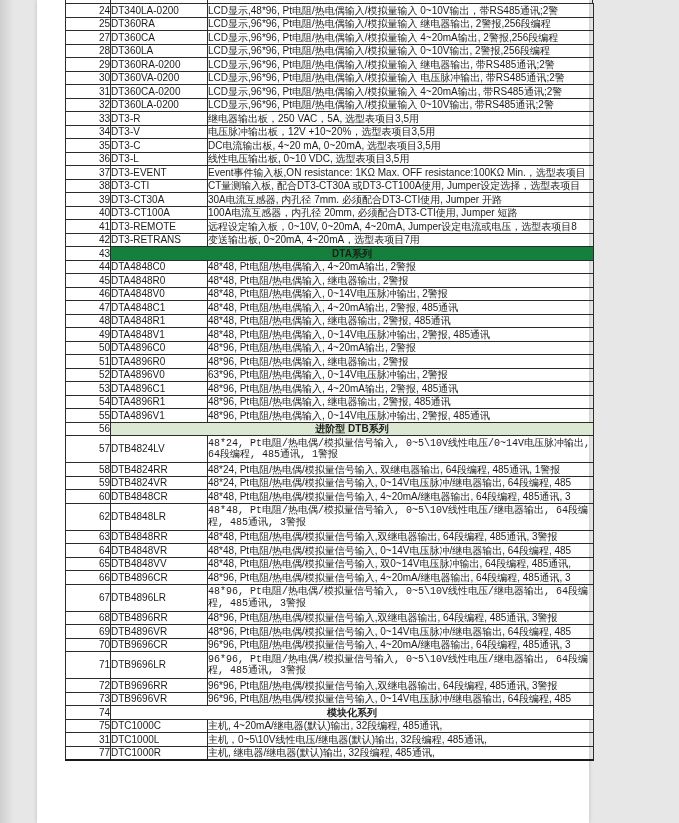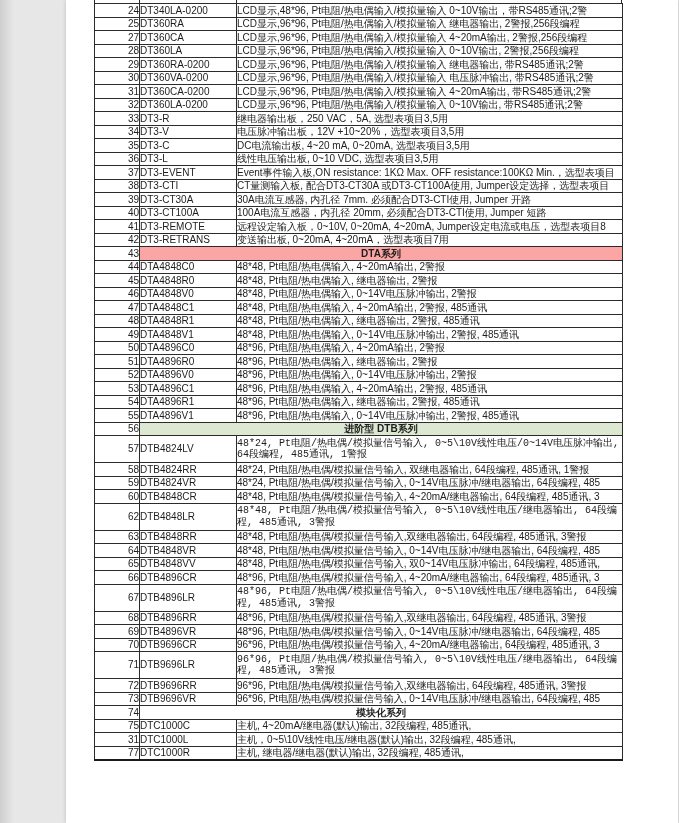--- a/index.html
+++ b/index.html
@@ -3,22 +3,22 @@
 <meta charset="utf-8">
 <style>
   html,body{margin:0;padding:0;}
   body{
     width:679px;height:823px;position:relative;overflow:hidden;
     background:#e7e7e7;
     font-family:"Liberation Sans","DejaVu Sans",sans-serif;
   }
   .edge-shade{position:absolute;left:0;top:0;width:14px;height:823px;
     background:linear-gradient(90deg,#cfcfcf,#e7e7e7);}
-  .paper{position:absolute;left:37px;top:0;width:612px;height:823px;
-    background:#ffffff;box-shadow:0 0 4px rgba(0,0,0,0.18);margin-left:29px;}
+  .paper{position:absolute;left:37px;top:0;width:552px;height:823px;
+    background:#ffffff;box-shadow:0 0 4px rgba(0,0,0,0.18);}
   .stub{position:absolute;top:0;height:3px;width:1px;background:#2b2b2b;}
   table.spec{
     position:absolute;left:28px;top:3px;          
     border-collapse:collapse;table-layout:fixed;
     width:528px;
     border:1px solid #2b2b2b;border-bottom:2px solid #1a1a1a;
     color:#1d1d1d;
   }
   table.spec td{
     border:1px solid #2b2b2b;
@@ -140,21 +140,21 @@
           <td class="model">DT3-REMOTE</td>
           <td class="desc">远程设定输入板，0~10V, 0~20mA, 4~20mA, Jumper设定电流或电压，选型表项目8</td>
         </tr>
         <tr class="single">
           <td class="num">42</td>
           <td class="model">DT3-RETRANS</td>
           <td class="desc">变送输出板, 0~20mA, 4~20mA，选型表项目7用</td>
         </tr>
         <tr class="single">
           <td class="num">43</td>
-          <td colspan="2" class="section" style="background: #fca5a5;">DTA系列</td>
+          <td colspan="2" class="section" style="background: #15803d;">DTA系列</td>
         </tr>
         <tr class="single">
           <td class="num">44</td>
           <td class="model">DTA4848C0</td>
           <td class="desc">48*48, Pt电阻/热电偶输入, 4~20mA输出, 2警报</td>
         </tr>
         <tr class="single">
           <td class="num">45</td>
           <td class="model">DTA4848R0</td>
           <td class="desc">48*48, Pt电阻/热电偶输入, 继电器输出, 2警报</td>
@@ -185,21 +185,21 @@
           <td class="desc">48*96, Pt电阻/热电偶输入, 4~20mA输出, 2警报</td>
         </tr>
         <tr class="single">
           <td class="num">51</td>
           <td class="model">DTA4896R0</td>
           <td class="desc">48*96, Pt电阻/热电偶输入, 继电器输出, 2警报</td>
         </tr>
         <tr class="single">
           <td class="num">52</td>
           <td class="model">DTA4896V0</td>
-          <td class="desc">48*96, Pt电阻/热电偶输入, 0~14V电压脉冲输出, 2警报</td>
+          <td class="desc">63*96, Pt电阻/热电偶输入, 0~14V电压脉冲输出, 2警报</td>
         </tr>
         <tr class="single">
           <td class="num">53</td>
           <td class="model">DTA4896C1</td>
           <td class="desc">48*96, Pt电阻/热电偶输入, 4~20mA输出, 2警报, 485通讯</td>
         </tr>
         <tr class="single">
           <td class="num">54</td>
           <td class="model">DTA4896R1</td>
           <td class="desc">48*96, Pt电阻/热电偶输入, 继电器输出, 2警报, 485通讯</td>

